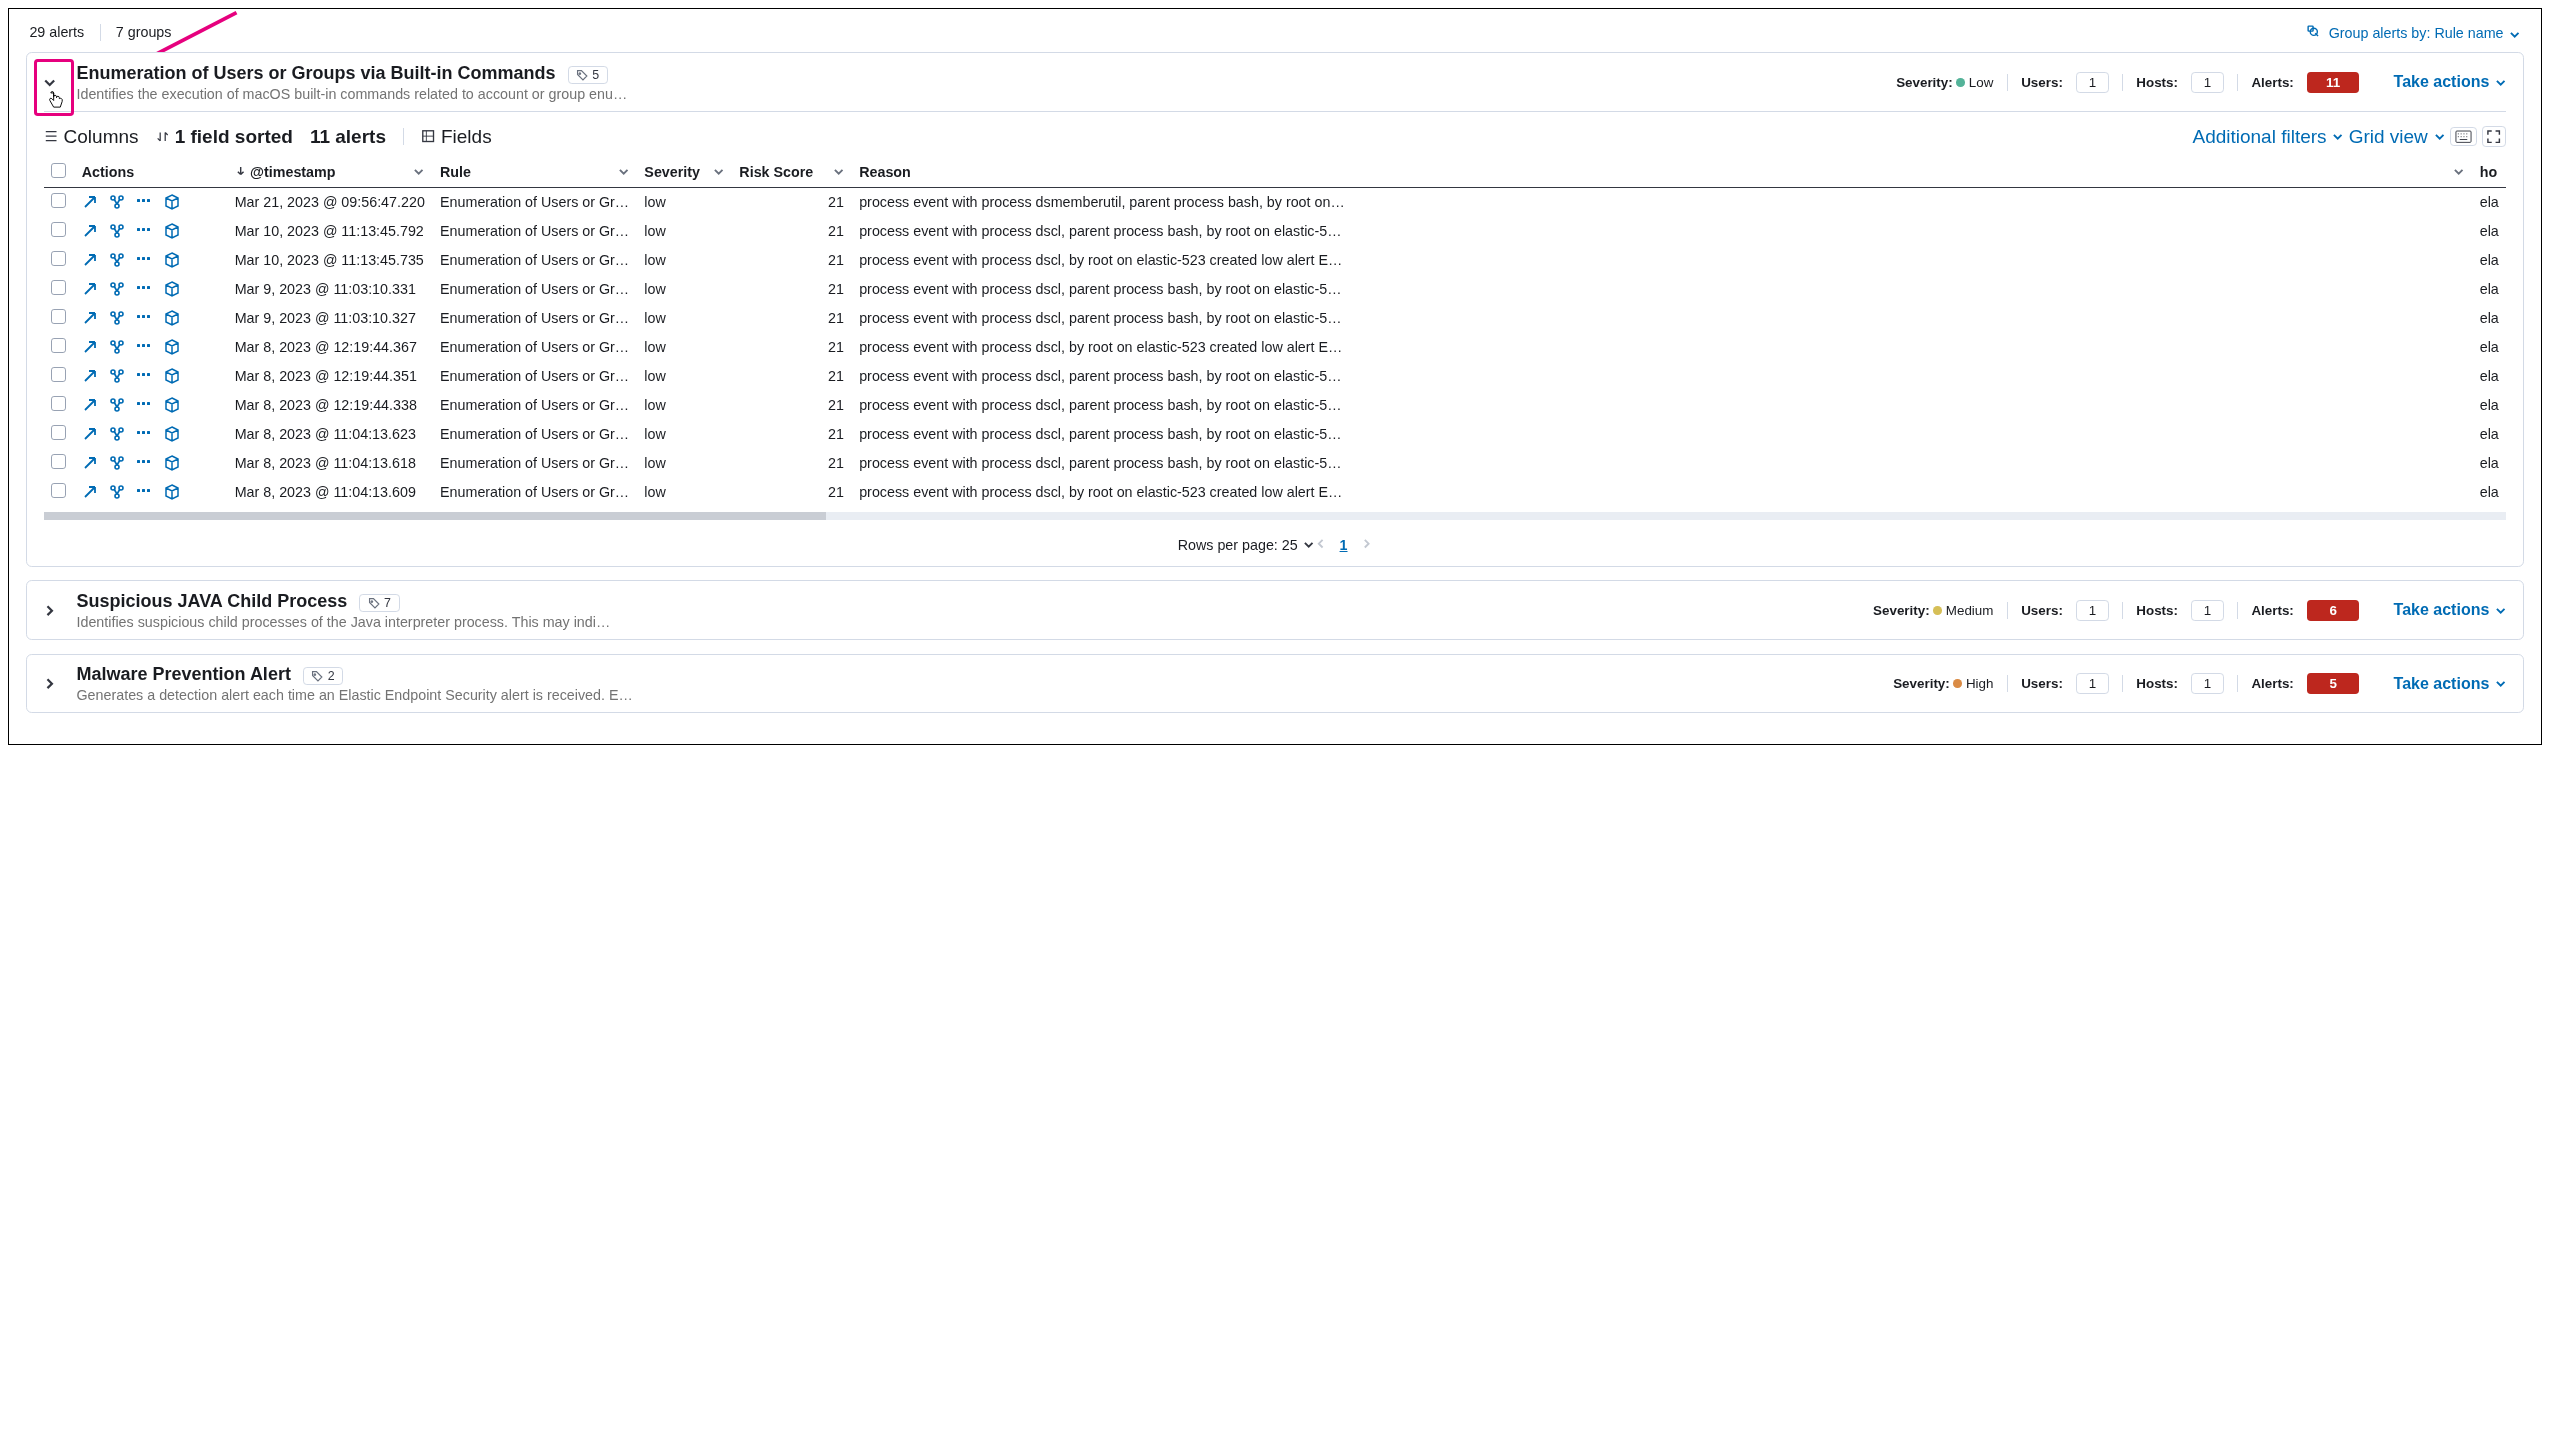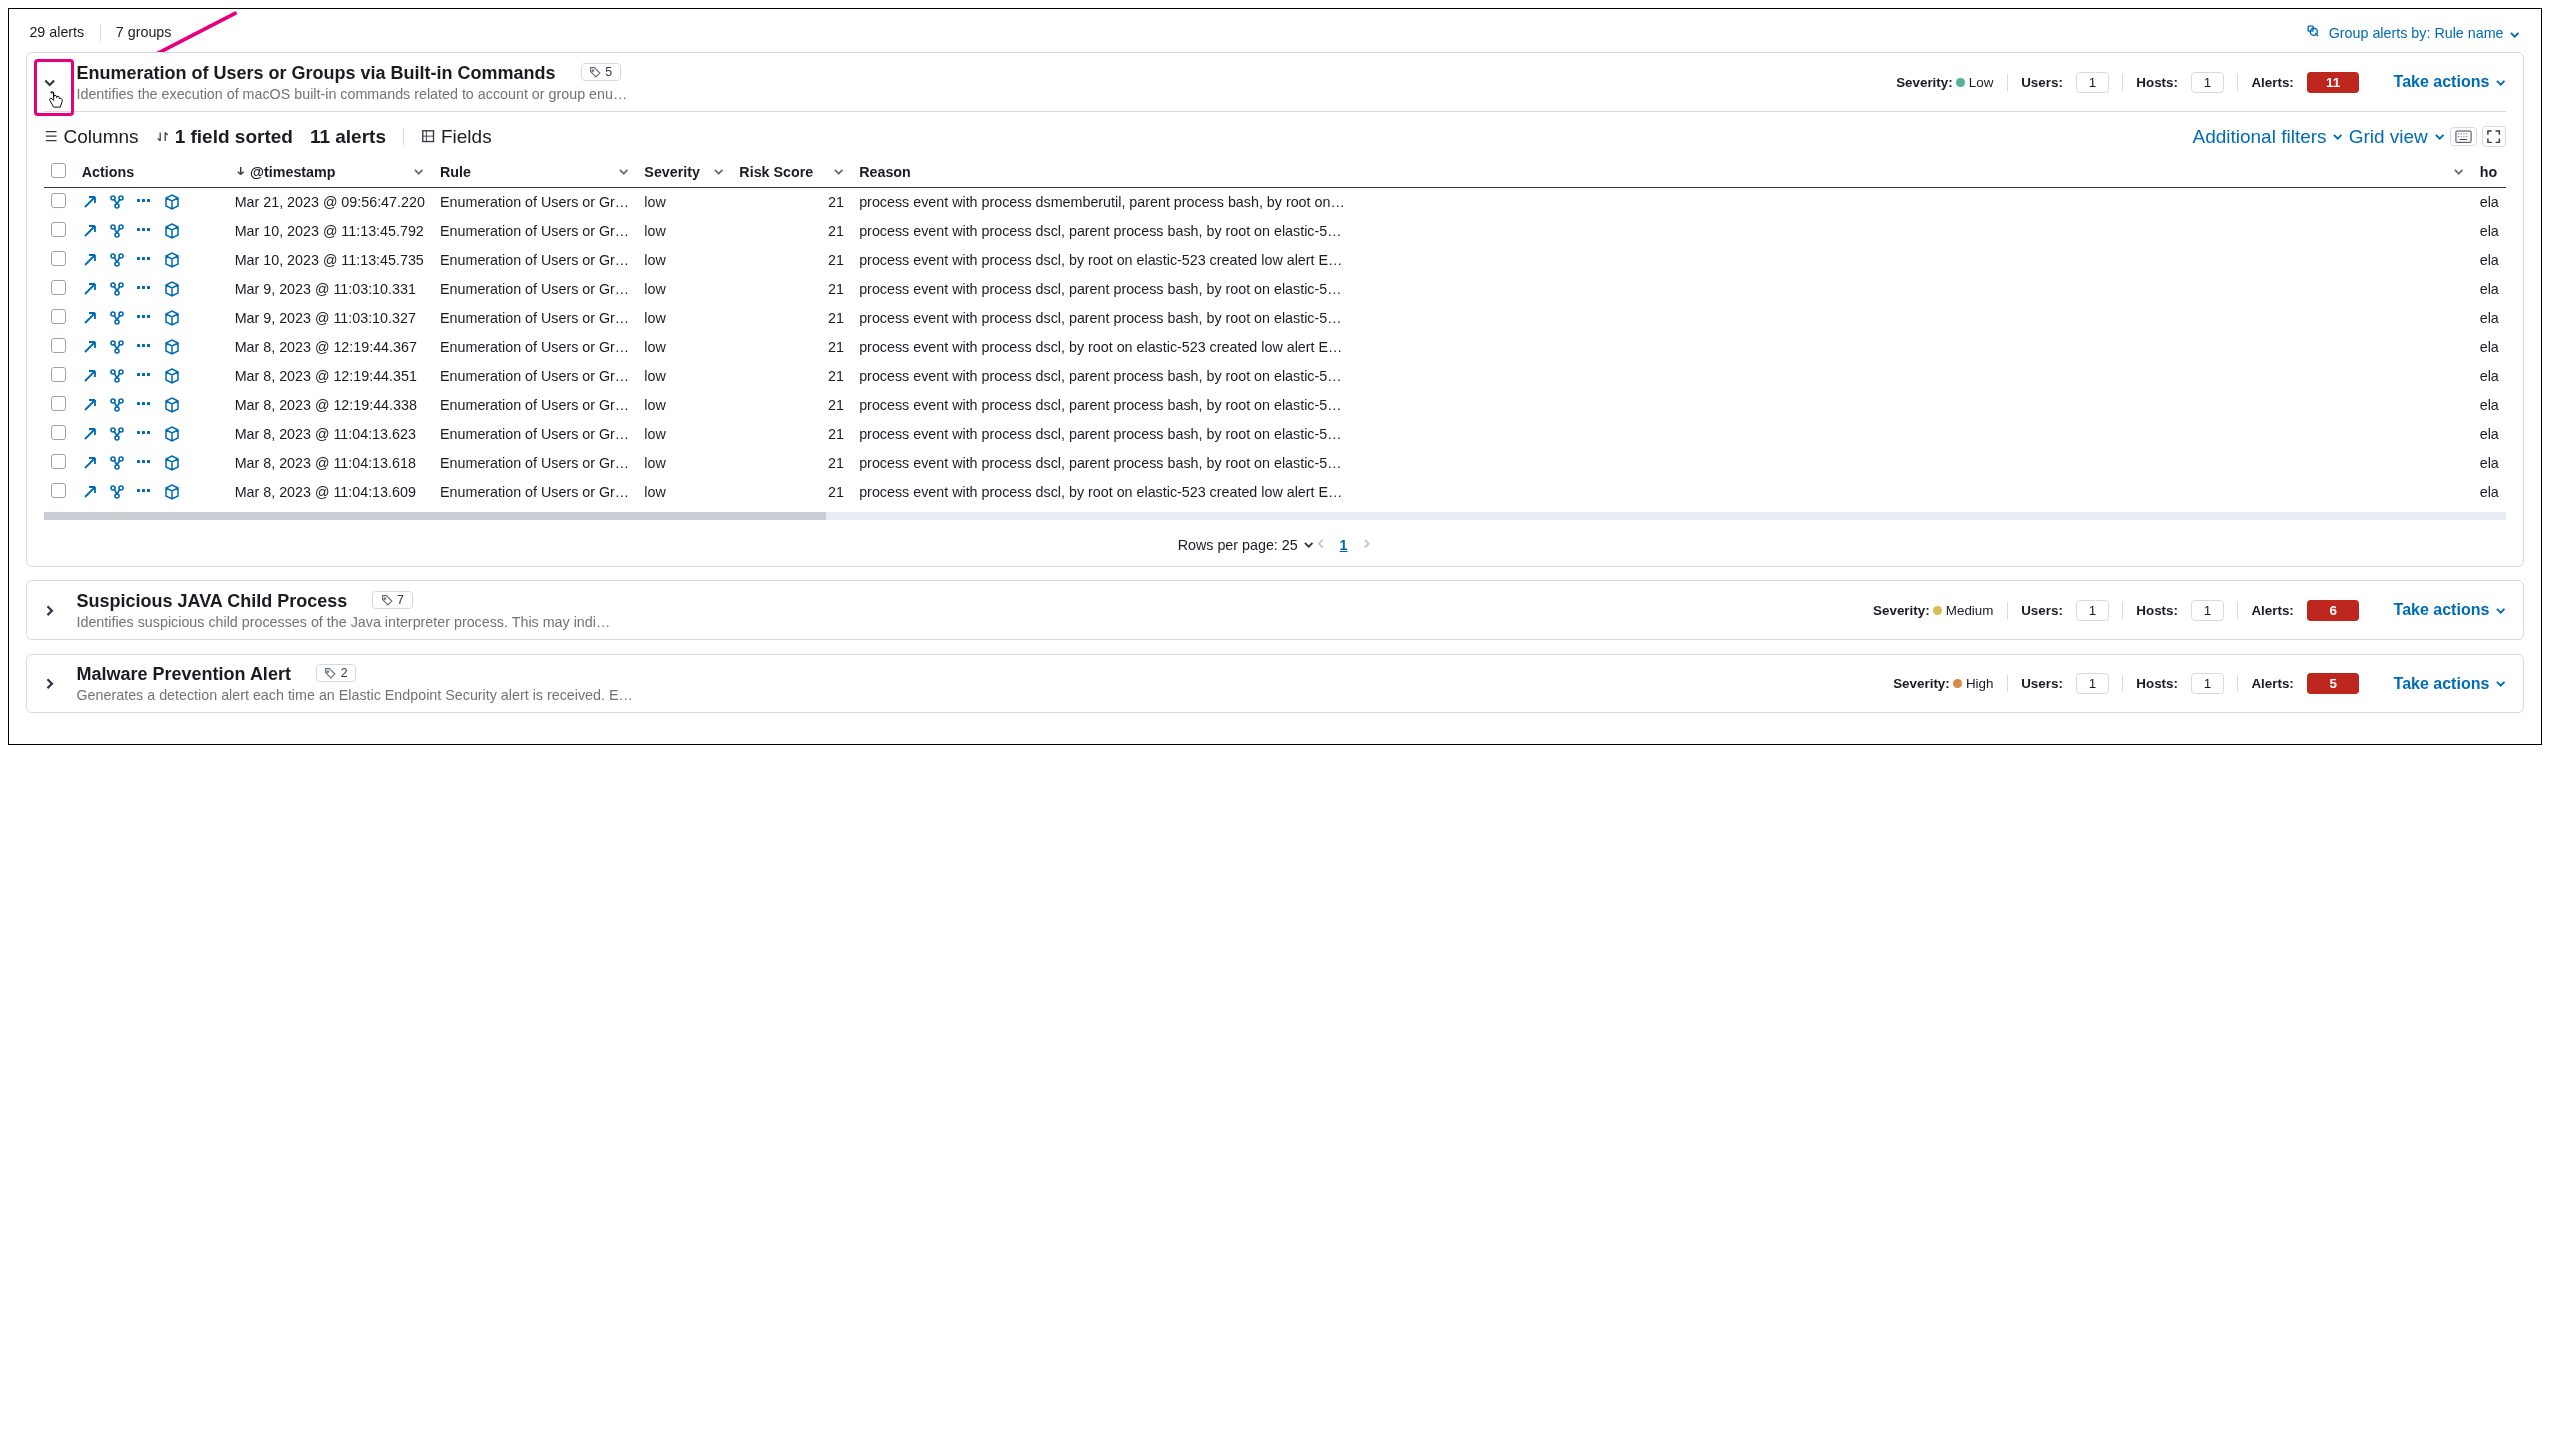--- a/index.html
+++ b/index.html
@@ -42,21 +42,21 @@
     padding: 9.5px 17px 9.5px 9.5px;
     gap: 13.4px;
   }
   .expand-btn {
     width: 27px; height: 27px;
     display:flex; align-items:center; justify-content:center;
     cursor:pointer;
     flex:none;
   }
   .group-title-block { flex: 0 1 591px; min-width: 0; }
-  .group-title-row { display:flex; align-items:flex-start; gap:25px;}
+  .group-title-row { display:flex; align-items:flex-end; gap:12px;}
   .group-title { font-size: 18px; font-weight: 700; white-space: nowrap; overflow:hidden; text-overflow:ellipsis; }
   .tag-badge {
     border: 1px solid #d3dae6; border-radius: 3.8px;
     padding: 1px 7.6px; font-size: 12.4px; color:#343741;
     display:inline-flex; align-items:center; gap:3.8px;
   }
   .group-desc { color:#737373; font-size:14.3px; white-space:nowrap; overflow:hidden; text-overflow:ellipsis; margin-top:1.9px;}
   .group-stats { display:flex; align-items:center; gap:13.4px; margin-left:auto; flex:none;}
   .stat-label { font-weight:700; }
   .sev-dot { width:8.6px; height:8.6px; border-radius:50%; display:inline-block; margin-right:3.8px;}

